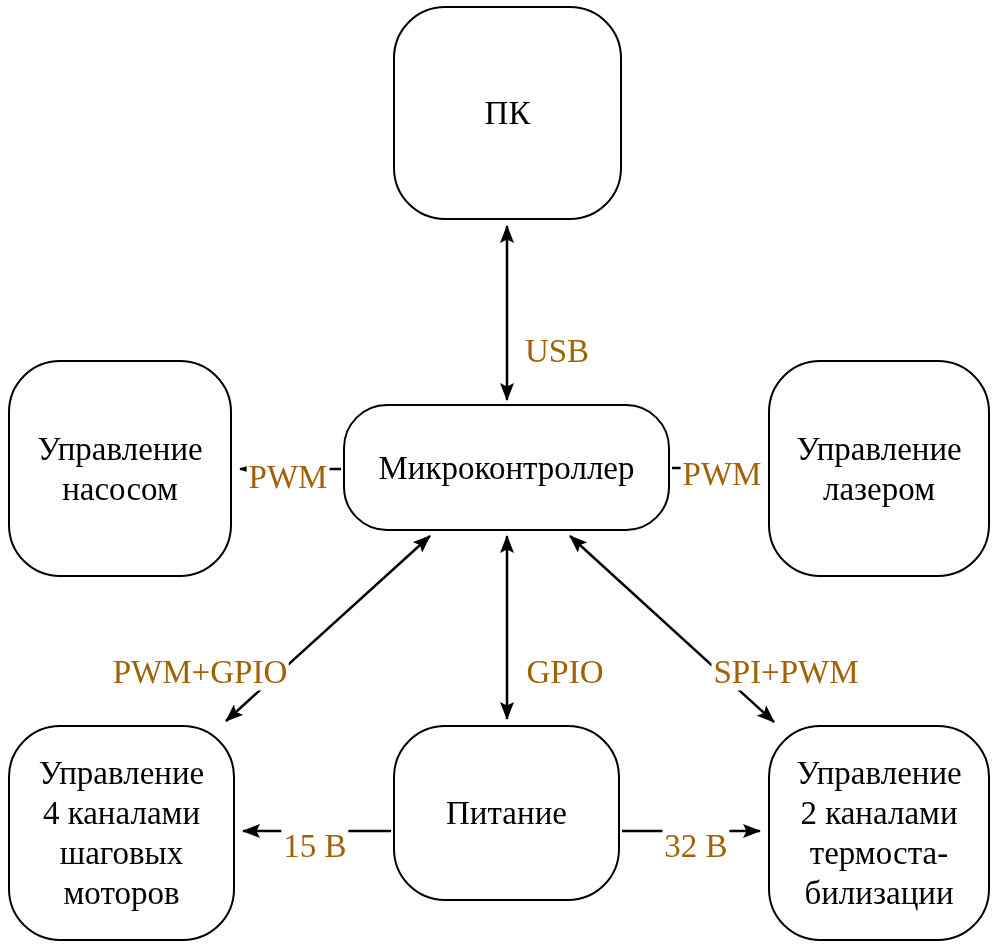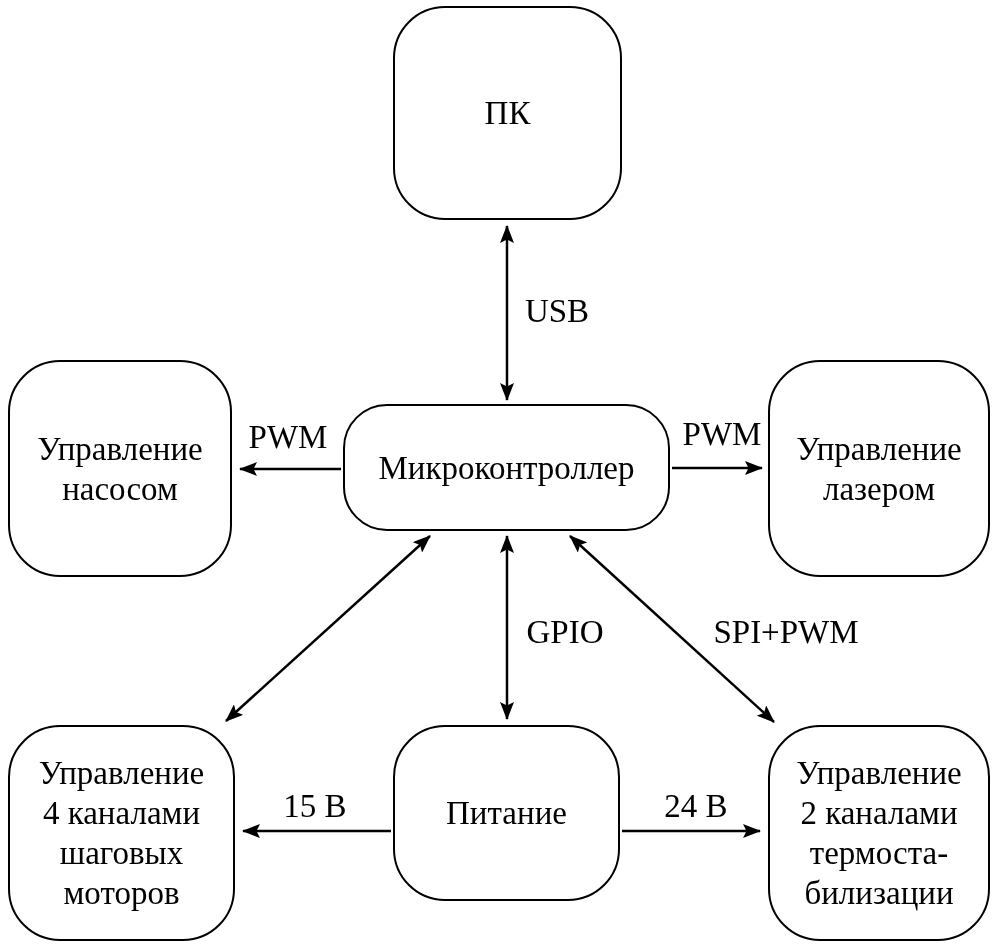--- a/index.html
+++ b/index.html
@@ -32,24 +32,25 @@
   .node-label {
     white-space: pre-line;
     font-size: 33px;
     line-height: 40px;
     color: #000000;
   }
   .edge-label {
     position: absolute;
     transform: translate(-50%, -50%);
     font-size: 33px;
-    color: #000000;
+    color: #a16207;
     white-space: nowrap;
     background: #ffffff;
     padding: 0 2px;
+    margin-top: 40px;
   }
   
   .n-pk       { left: 393px; top: 6px;   width: 229px; height: 214px; }
   .n-micro    { left: 343px; top: 404px; width: 327px; height: 127px; border-radius: 44px; }
   .n-pump     { left: 8px;   top: 360px; width: 224px; height: 217px; }
   .n-laser    { left: 768px; top: 360px; width: 222px; height: 217px; }
   .n-steppers { left: 8px;   top: 725px; width: 227px; height: 216px; }
   .n-power    { left: 393px; top: 725px; width: 227px; height: 176px; }
   .n-thermo   { left: 768px; top: 725px; width: 222px; height: 216px; }
   
@@ -123,18 +124,19 @@
   <div class="node n-thermo">
     <span class="node-label">Управление
 2 каналами
 термоста-
 билизации</span>
   </div>
 
   <div class="edge-label l-usb">USB</div>
   <div class="edge-label l-pwmleft">PWM</div>
   <div class="edge-label l-pwmright">PWM</div>
+  <div class="edge-label l-pwmgpio">PWM+GPIO</div>
   <div class="edge-label l-gpio">GPIO</div>
   <div class="edge-label l-spipwm">SPI+PWM</div>
   <div class="edge-label l-v12">15 В</div>
-  <div class="edge-label l-v24">24 В</div>
+  <div class="edge-label l-v24">32 В</div>
 
 </div>
 
 </body></html>

